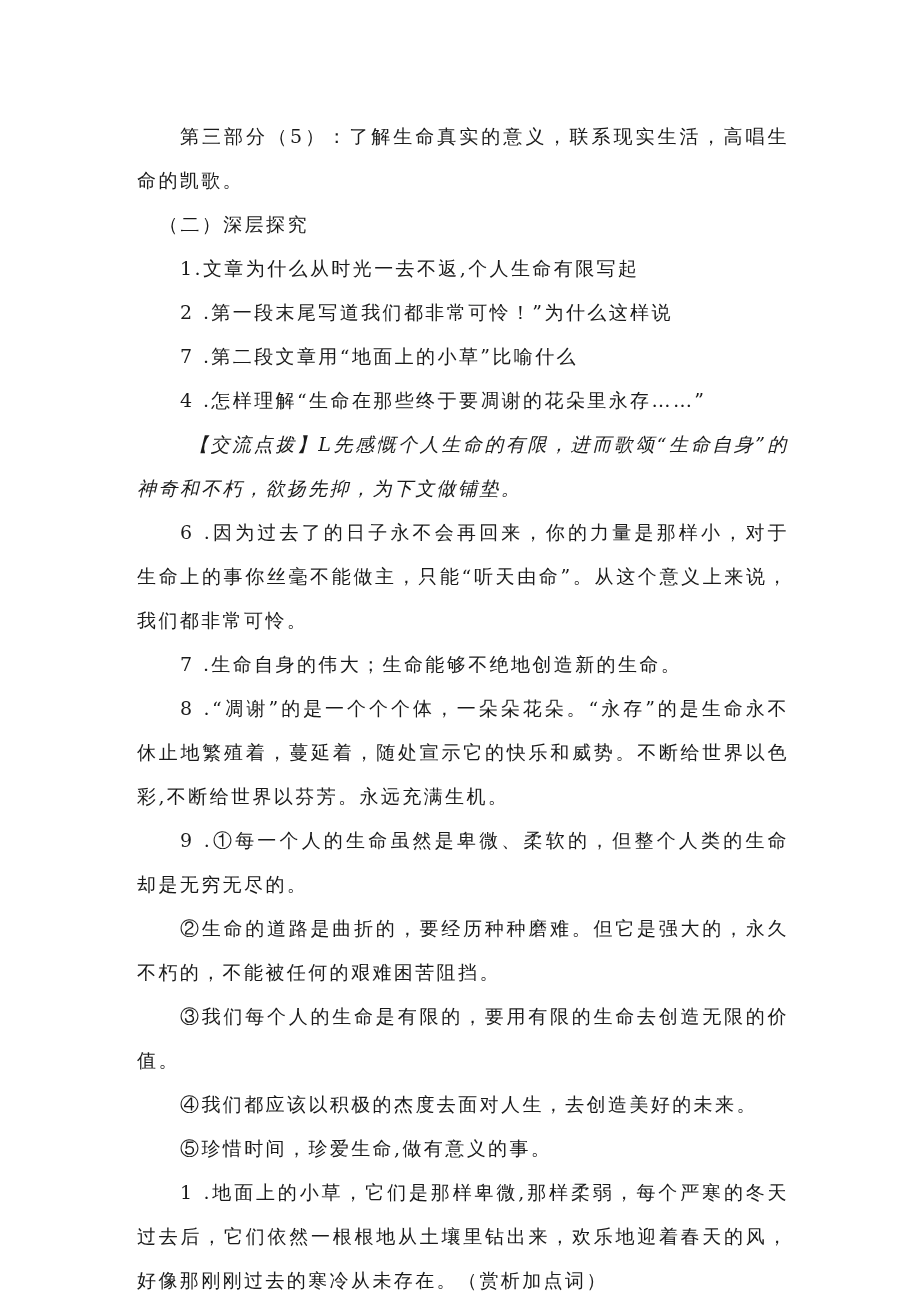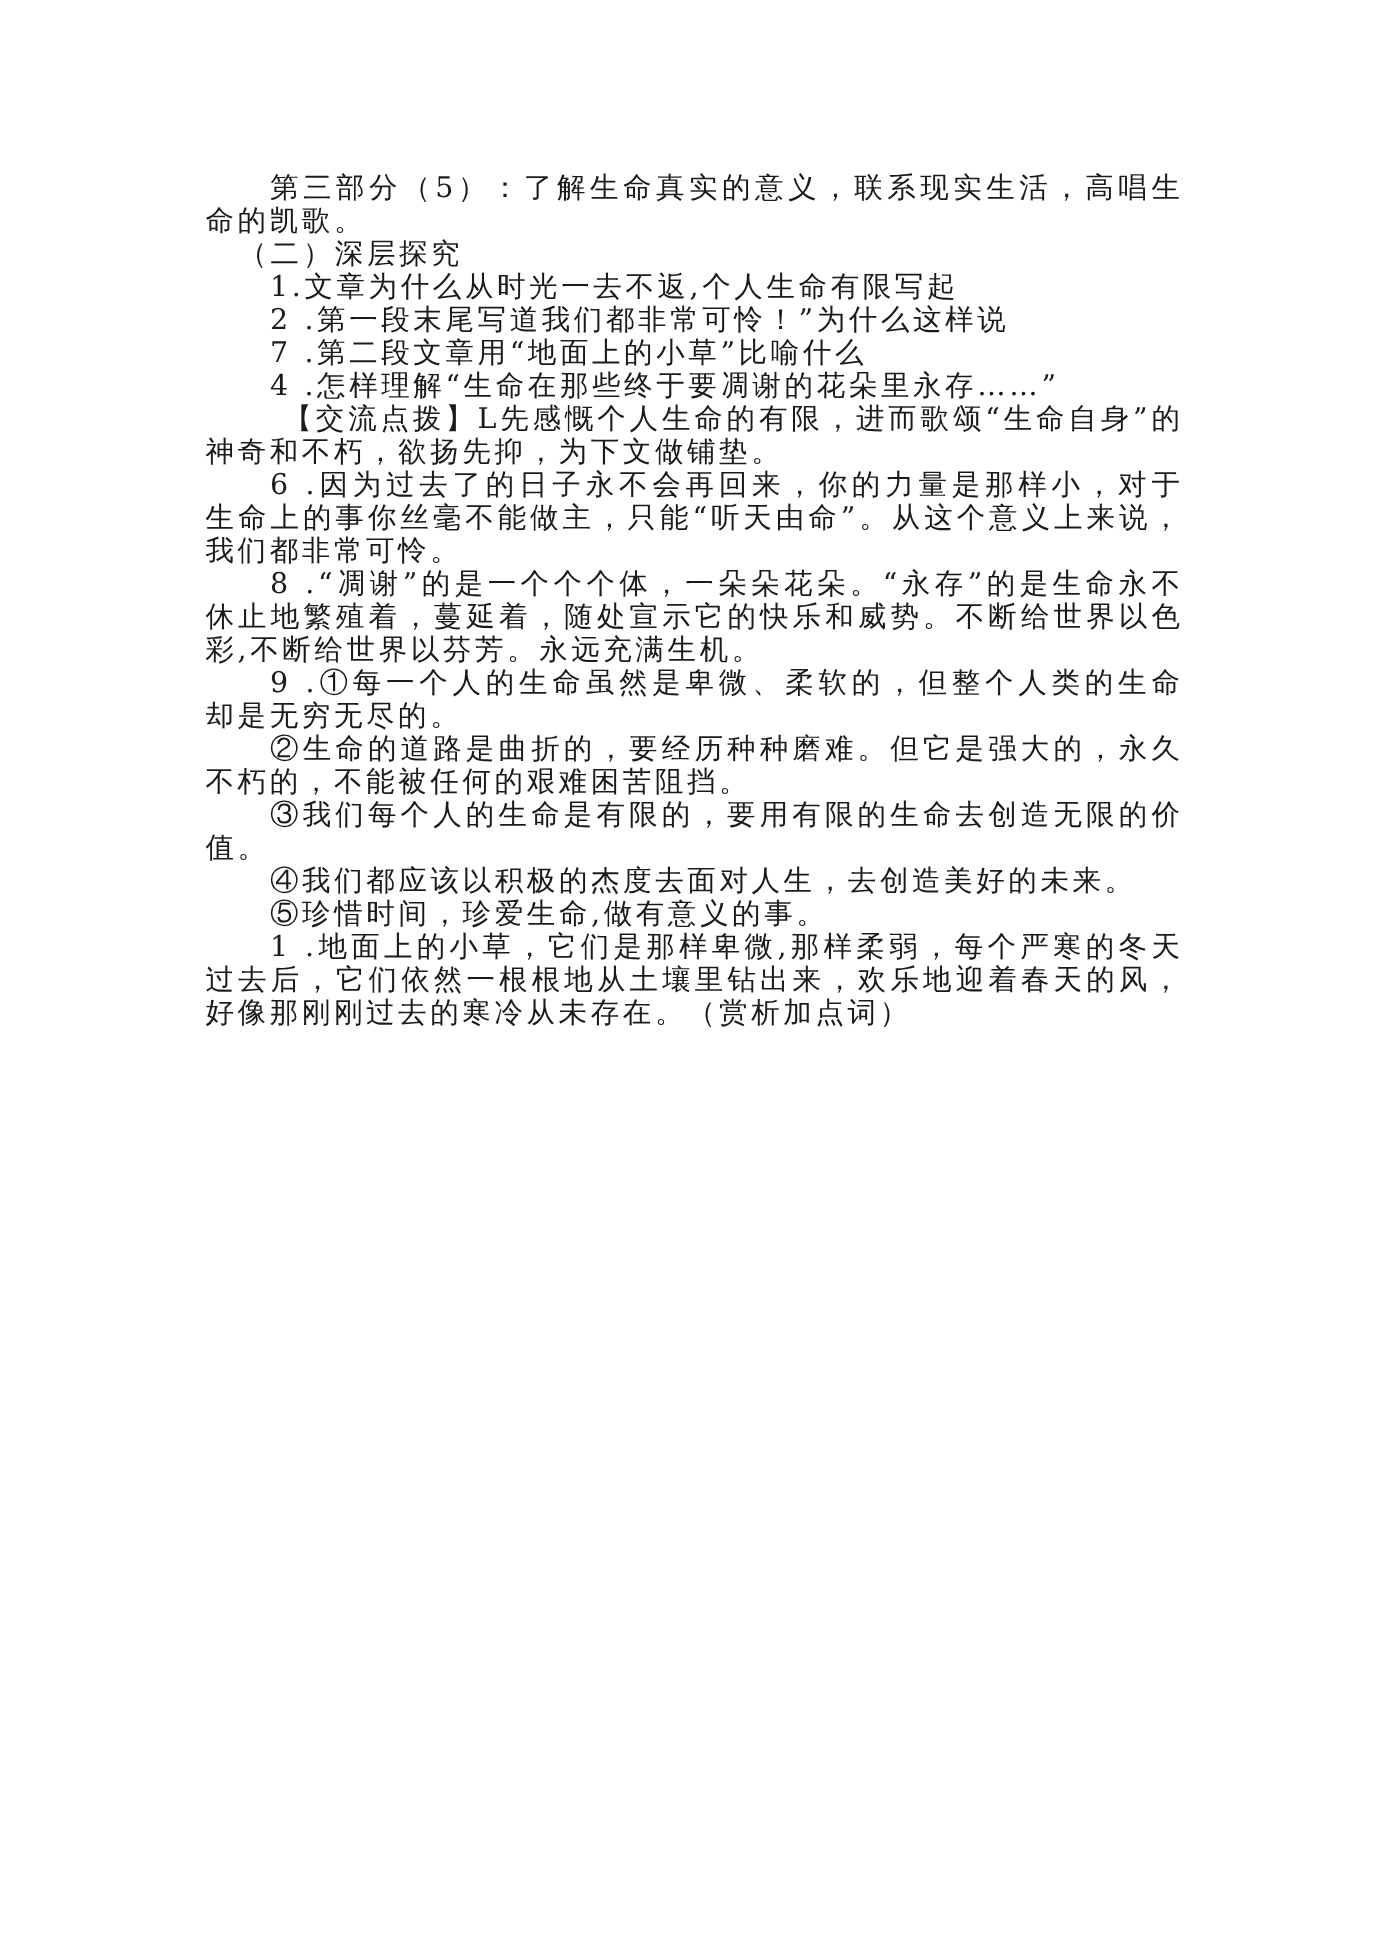--- a/index.html
+++ b/index.html
@@ -17,42 +17,43 @@
     }
     .page {
       position: absolute;
       left: 137px;
       top: 114px;
       width: 652px;
     }
     .para {
       margin: 0;
       font-size: 19px;
-      line-height: 22px;
+      line-height: 44px;
       letter-spacing: 2.4px;
       text-align: justify;
       text-align-last: left;
       word-break: break-all;
     }
     .indent2 { text-indent: 43px; }
     .indent1 { text-indent: 22px; }
-    .indent3 { text-indent: 52px; }
+    .indent3 { text-indent: 52px; font-style: italic; }
   </style>
 </head>
 <body>
 
 <div class="page">
   <p class="para indent2">第三部分（5）：了解生命真实的意义，联系现实生活，高唱生命的凯歌。</p>
   <p class="para indent1">（二）深层探究</p>
   <p class="para indent2">1.文章为什么从时光一去不返,个人生命有限写起</p>
   <p class="para indent2">2 .第一段末尾写道我们都非常可怜！”为什么这样说</p>
   <p class="para indent2">7 .第二段文章用“地面上的小草”比喻什么</p>
   <p class="para indent2">4 .怎样理解“生命在那些终于要凋谢的花朵里永存……”</p>
   <p class="para indent3">【交流点拨】L先感慨个人生命的有限，进而歌颂“生命自身”的神奇和不朽，欲扬先抑，为下文做铺垫。</p>
   <p class="para indent2">6 .因为过去了的日子永不会再回来，你的力量是那样小，对于生命上的事你丝毫不能做主，只能“听天由命”。从这个意义上来说，我们都非常可怜。</p>
+  <p class="para indent2">7 .生命自身的伟大；生命能够不绝地创造新的生命。</p>
   <p class="para indent2">8 .“凋谢”的是一个个个体，一朵朵花朵。“永存”的是生命永不休止地繁殖着，蔓延着，随处宣示它的快乐和威势。不断给世界以色彩,不断给世界以芬芳。永远充满生机。</p>
   <p class="para indent2">9 .①每一个人的生命虽然是卑微、柔软的，但整个人类的生命却是无穷无尽的。</p>
   <p class="para indent2">②生命的道路是曲折的，要经历种种磨难。但它是强大的，永久不朽的，不能被任何的艰难困苦阻挡。</p>
   <p class="para indent2">③我们每个人的生命是有限的，要用有限的生命去创造无限的价值。</p>
   <p class="para indent2">④我们都应该以积极的杰度去面对人生，去创造美好的未来。</p>
   <p class="para indent2">⑤珍惜时间，珍爱生命,做有意义的事。</p>
   <p class="para indent2">1 .地面上的小草，它们是那样卑微,那样柔弱，每个严寒的冬天过去后，它们依然一根根地从土壤里钻出来，欢乐地迎着春天的风，好像那刚刚过去的寒冷从未存在。（赏析加点词）</p>
 </div>
 
 </body></html>

